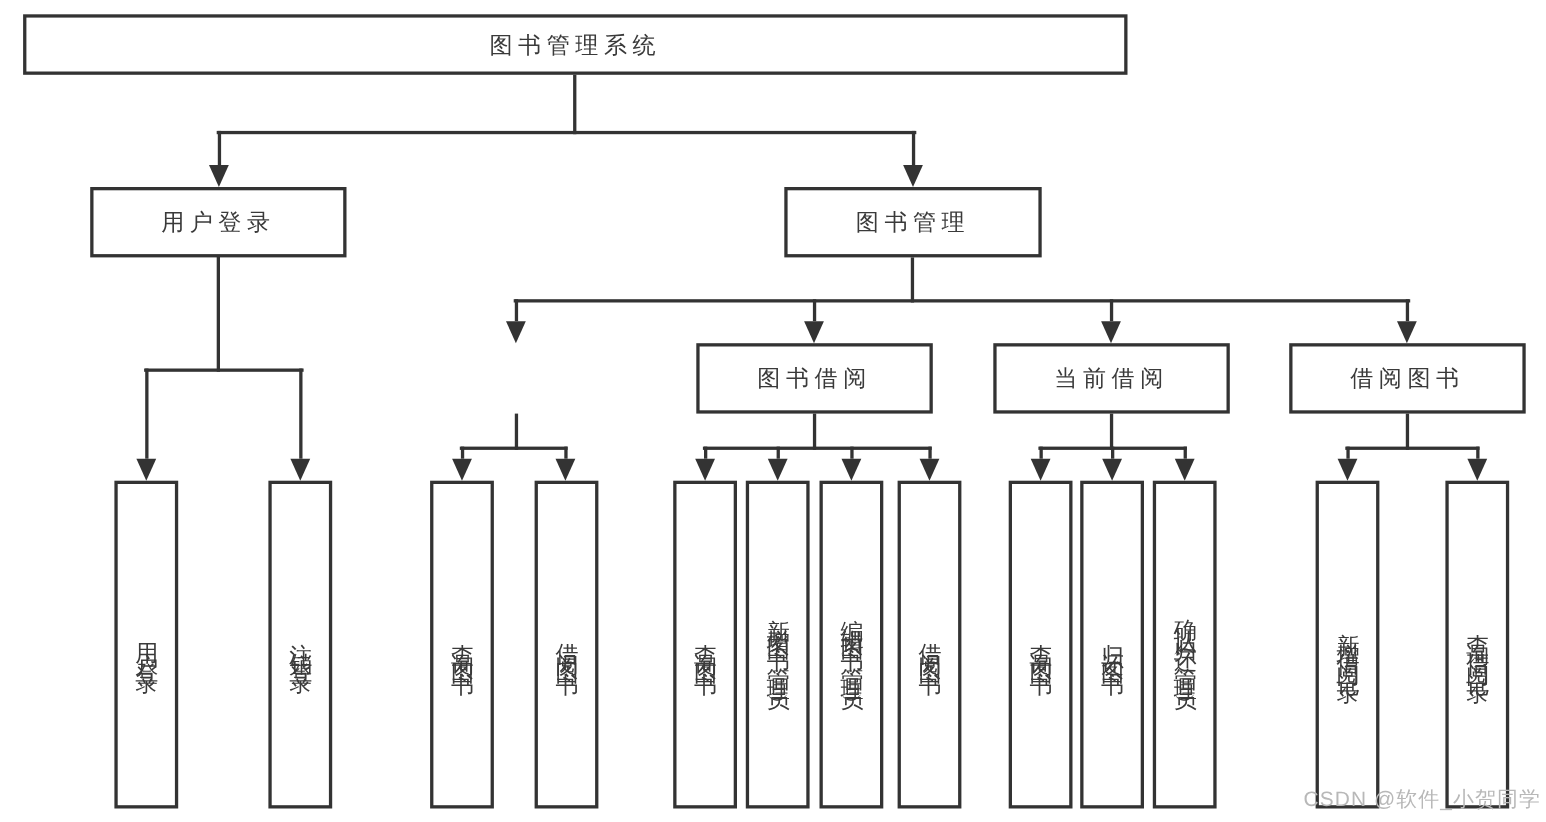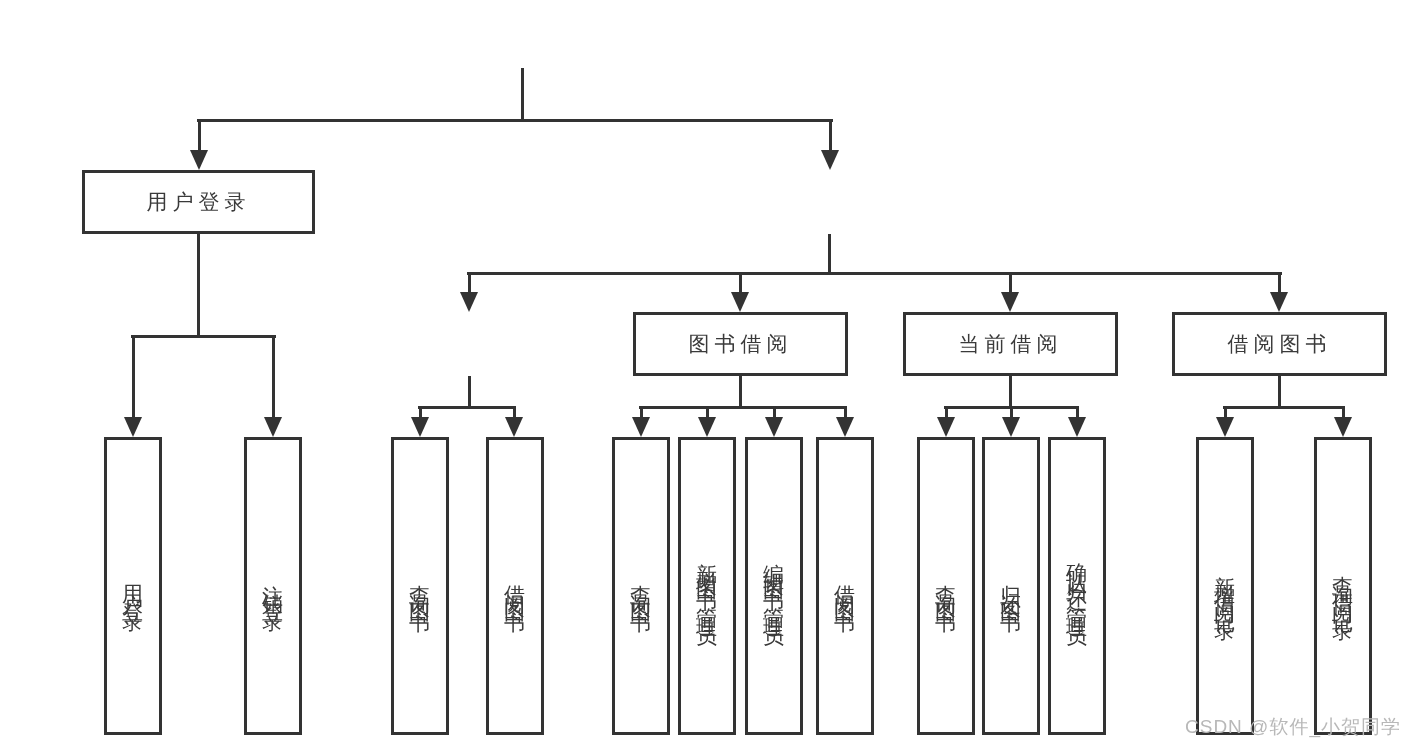--- a/index.html
+++ b/index.html
@@ -26,25 +26,31 @@
   .watermark{
     position:absolute;left:1185px;top:714px;color:#b8b8b8;
     font-size:19px;letter-spacing:1px;white-space:nowrap;z-index:5;
   }
 </style>
 </head>
 <body>
 
 <div class="canvas">
 
+  <div class="box" style="left:21px;top:13px;width:1004px;height:55px;">
+    <span>图书管理系统</span>
+  </div>
 
   <div class="box" style="left:82px;top:170px;width:233px;height:64px;">
     <span>用户登录</span>
   </div>
 
+  <div class="box" style="left:713px;top:170px;width:234px;height:64px;">
+    <span>图书管理</span>
+  </div>
 
 
   <div class="box" style="left:903px;top:312px;width:215px;height:64px;">
     <span>当前借阅</span>
   </div>
 
   <div class="box" style="left:633px;top:312px;width:215px;height:64px;">
     <span>图书借阅</span>
   </div>
 

